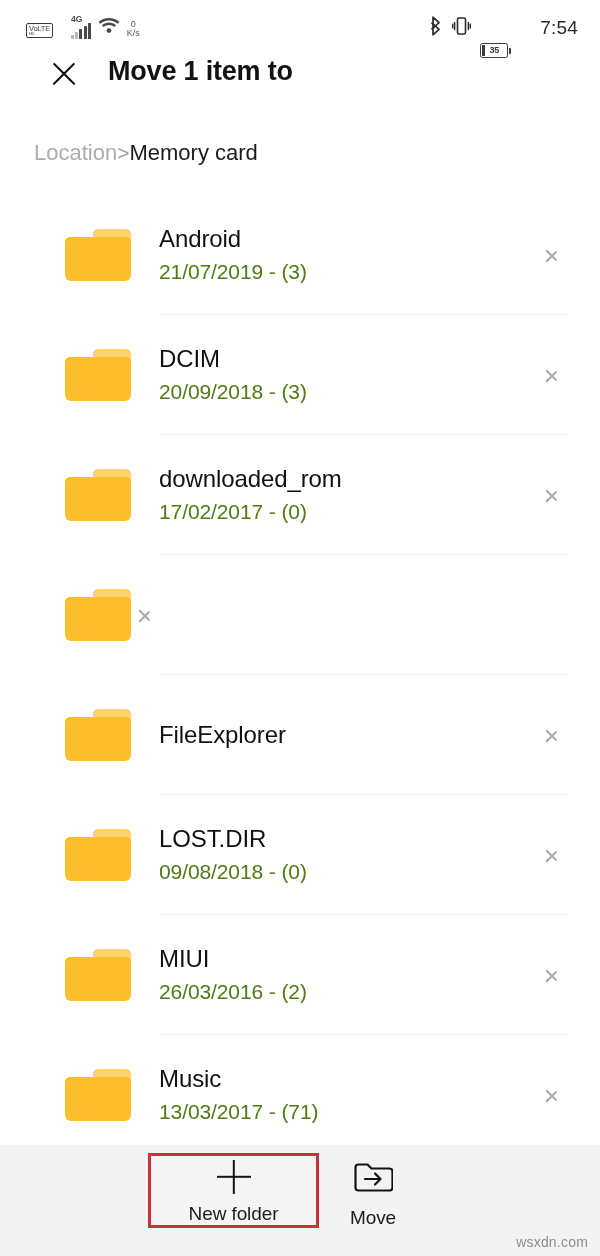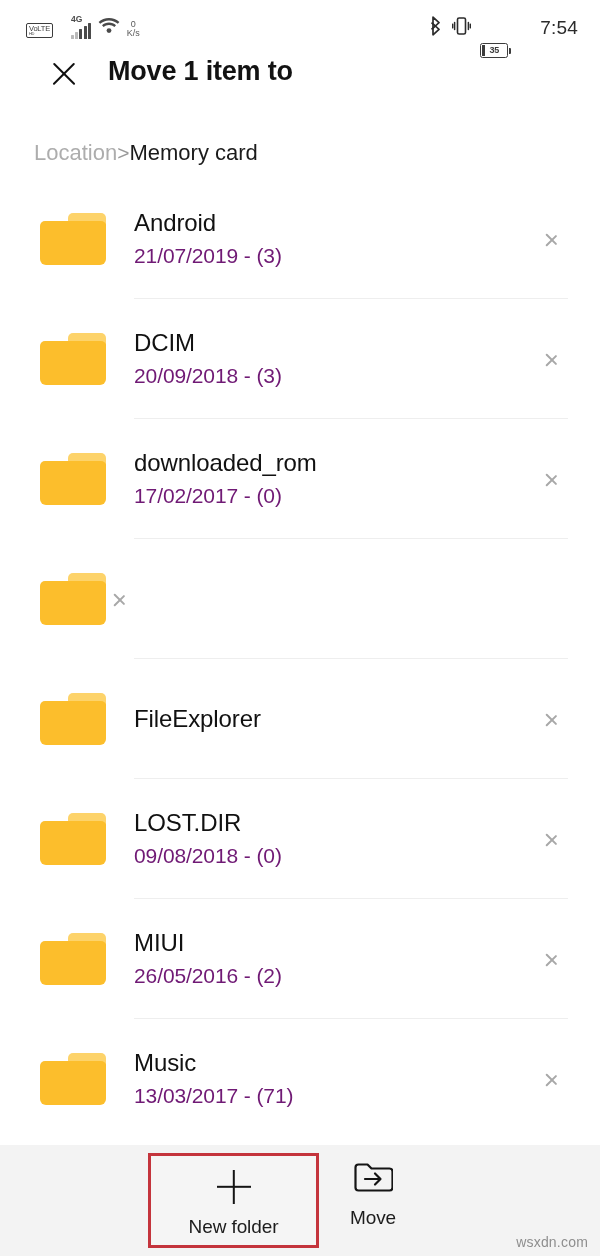--- a/index.html
+++ b/index.html
@@ -82,22 +82,22 @@
     position:absolute; top:140px; left:34px;
     display:flex; align-items:center; gap:0;
     font-size:22px;
   }
   .crumb .loc{ color:#adadad; }
   .crumb .sep{ color:#9a9a9a; font-size:21px; }
   .crumb .cur{ color:#1b1b1b; }
 
   
   .list{
-    position:absolute; top:179px; left:0; width:600px;
-    height:950px; overflow:hidden;
+    position:absolute; top:195px; left:0; width:600px;
+    height:950px; overflow:hidden;padding-left:25px;
   }
   .row{
     position:relative; height:120px;
     display:flex; align-items:center; padding-left:40px; padding-right:30px;
     cursor:pointer;
   }
   .row:after{
     content:""; position:absolute; left:134px; right:32px; bottom:0;
     height:1px; background:#eeeeee;
   }
@@ -119,21 +119,21 @@
     background:#fcbe2c; border-radius:4px 4px 0 0;
   }
 
   .meta{ margin-left:28px; flex:1 1 auto; min-width:0; }
   .fname{
     font-size:24px; color:#111111; line-height:30px;
     white-space:nowrap; overflow:hidden; text-overflow:ellipsis;
     letter-spacing:-0.1px;
   }
   .fsub{
-    font-size:21px; color:#701a75; line-height:28px; margin-top:4px;
+    font-size:21px; color:#4d7c0f; line-height:28px; margin-top:4px;
     letter-spacing:-0.1px;
   }
 
   .chev{ width:26px; height:26px; flex:0 0 auto; position:relative; margin-right:6px; }
   .chev:before, .chev:after{
     content:""; position:absolute; left:8px; width:15px; height:2px;
     background:#a8a8a8; border-radius:1px;
   }
   .chev:before{ top:7px;  transform-origin:left center; transform:rotate(45deg); }
   .chev:after { top:19px; transform-origin:left center; transform:rotate(-45deg); }
@@ -143,21 +143,21 @@
     position:absolute; left:0; bottom:0; width:600px; height:111px;
     background:#f3f3f3; display:flex; align-items:center;
   }
   .bbtn{
     display:flex; flex-direction:column; align-items:center; justify-content:center;
     cursor:pointer; user-select:none;
   }
   .bbtn .lbl{ font-size:19px; color:#1c1c1c; margin-top:10px; letter-spacing:-0.1px; }
 
   #new-folder-btn{
-    position:absolute; left:148px; top:8px; width:171px; height:95px;
+    position:absolute; left:148px; top:8px; width:171px; height:75px;
     border:3px solid #c4343c; background:#f5f5f5;
   }
   .plus{ width:38px; height:38px; position:relative; margin-top:4px; }
   .plus:before, .plus:after{
     content:""; position:absolute; left:50%; top:50%; background:#151515;
   }
   .plus:before{ width:34px; height:2.4px; transform:translate(-50%,-50%); }
   .plus:after { width:2.4px; height:34px; transform:translate(-50%,-50%); }
 
   #move-btn{ position:absolute; left:334px; top:14px; width:78px; }
@@ -300,21 +300,21 @@
       <div class="chev"></div>
     </div>
     <div class="row">
       <div class="folder">
         <div class="tab"></div>
         <div class="lip"></div>
         <div class="body"></div>
       </div>
       <div class="meta">
         <div class="fname">MIUI</div>
-        <div class="fsub">26/05/2016 - (2)</div>
+        <div class="fsub">26/03/2016 - (2)</div>
       </div>
       <div class="chev"></div>
     </div>
     <div class="row last">
       <div class="folder">
         <div class="tab"></div>
         <div class="lip"></div>
         <div class="body"></div>
       </div>
       <div class="meta">

